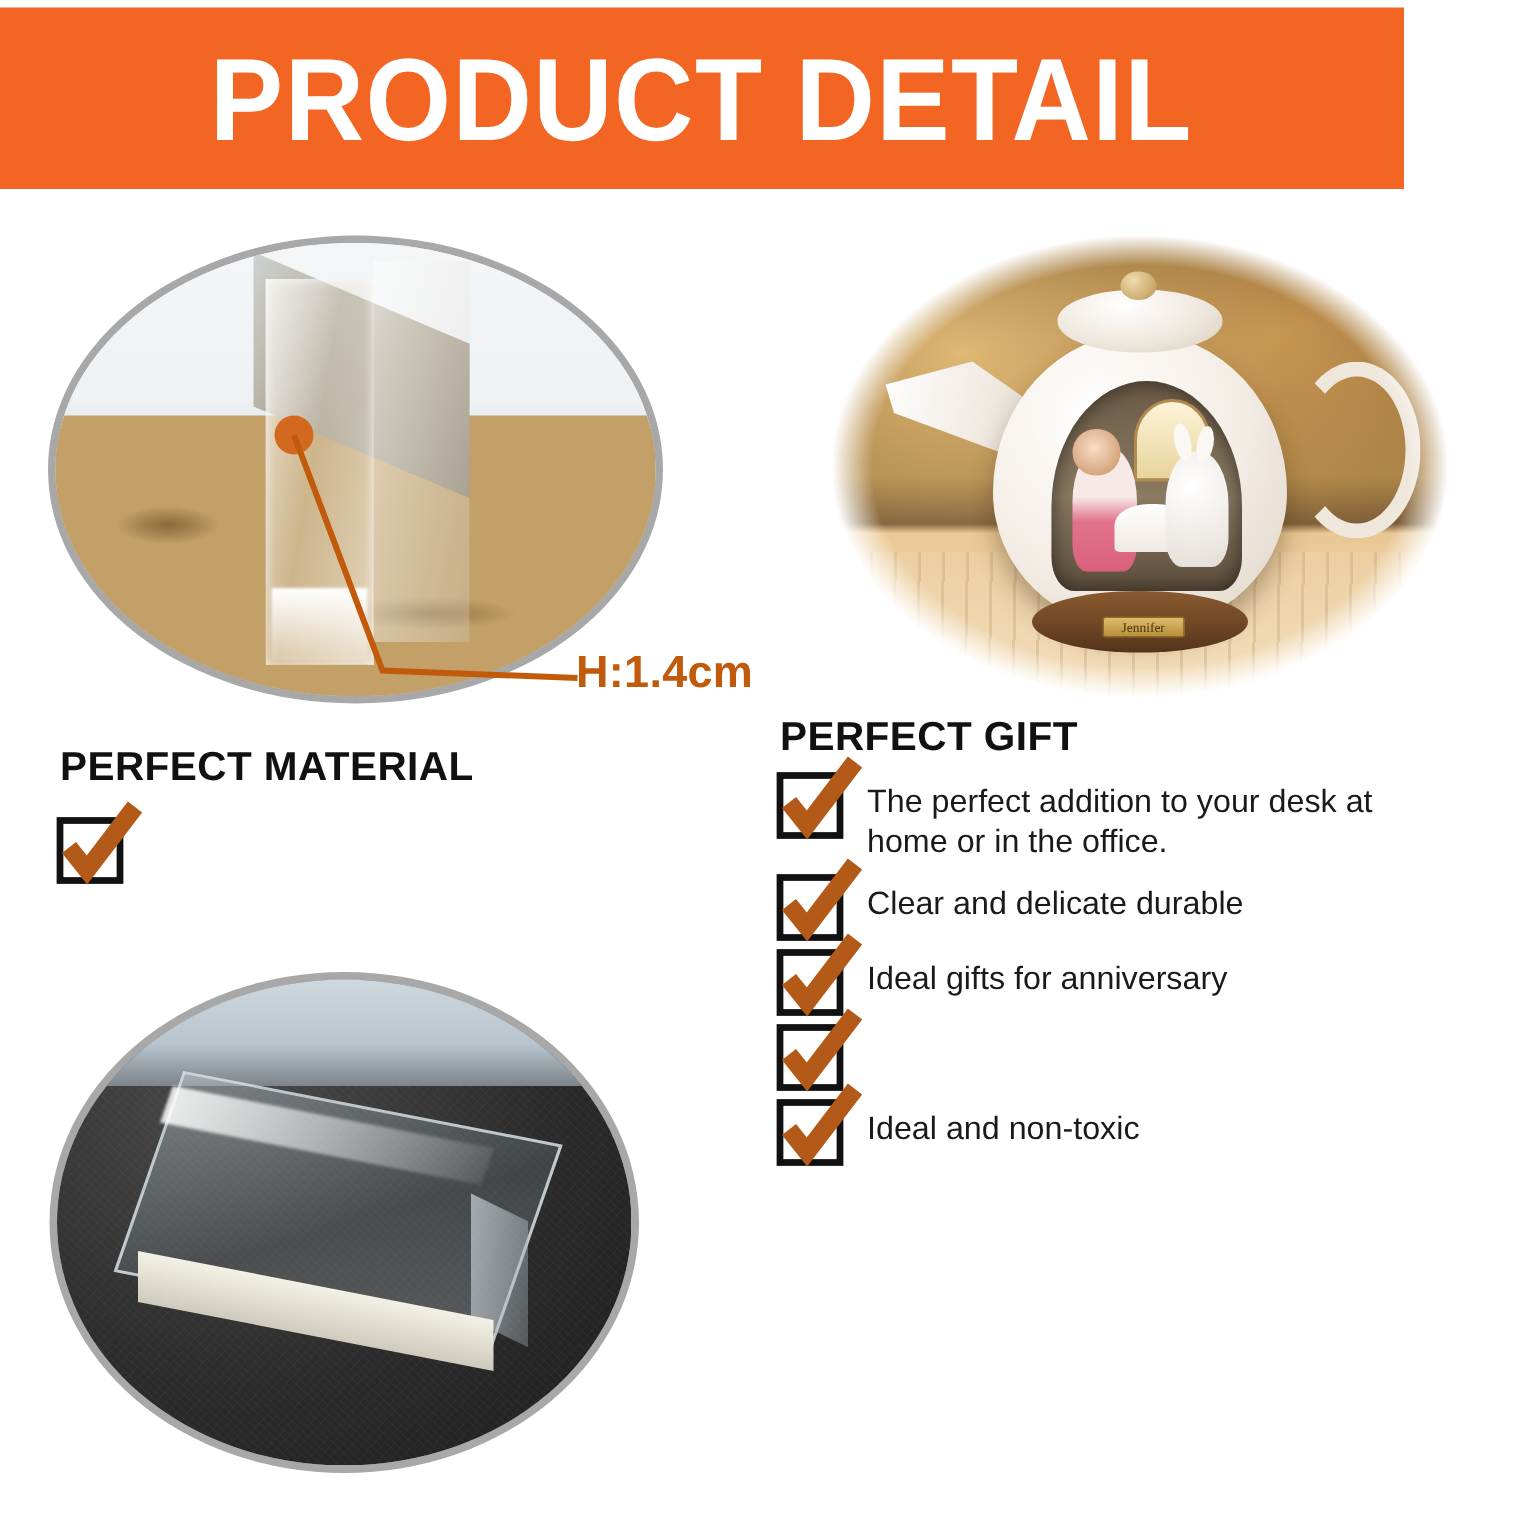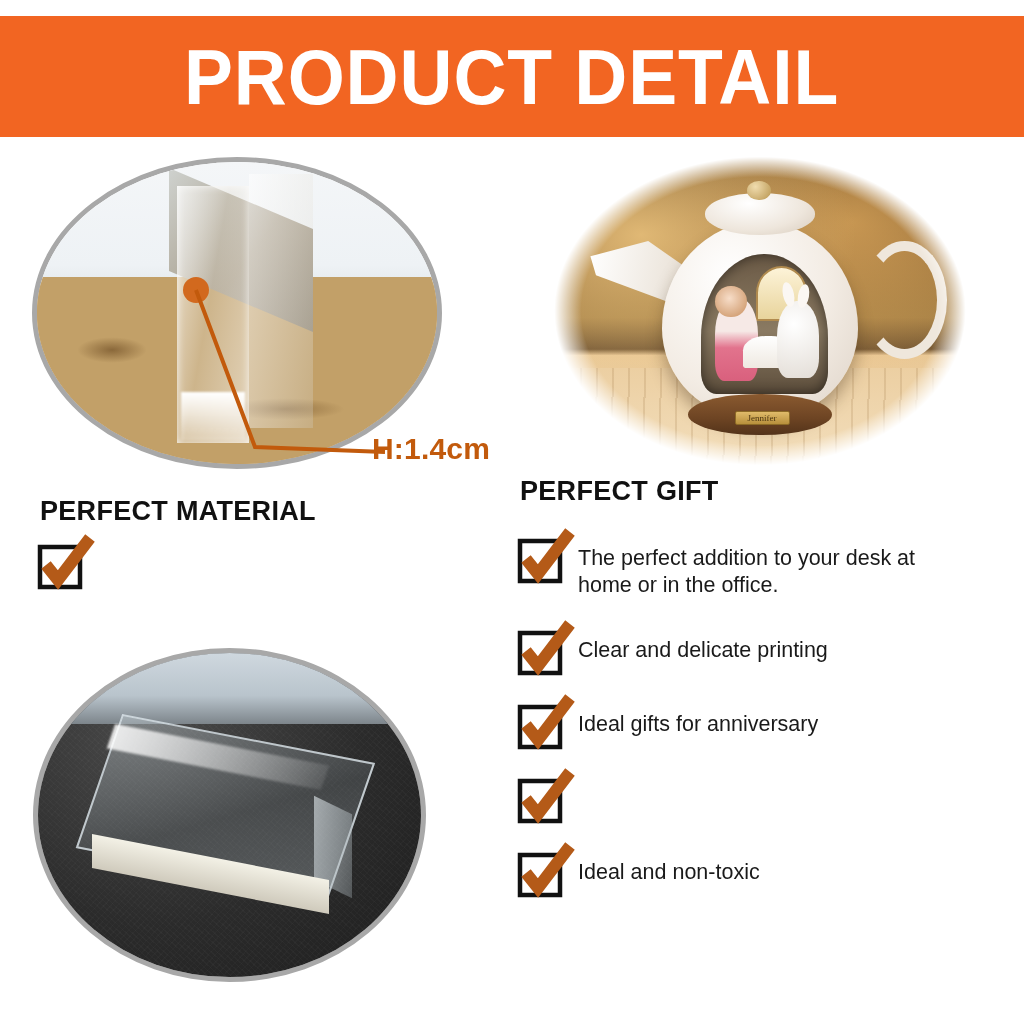--- a/index.html
+++ b/index.html
@@ -5,21 +5,21 @@
   html,body{margin:0;padding:0;}
   body{
     width:1024px;height:1024px;background:#ffffff;overflow:hidden;
     font-family:"Liberation Sans","DejaVu Sans",sans-serif;
     position:relative;
   }
   .page{position:relative;width:1024px;height:1024px;}
 
   
   .banner{
-    position:absolute;left:0;top:16px;width:1024px;height:121px;
+    position:absolute;left:0;top:5px;width:936px;height:121px;
     background:#F26522;display:flex;align-items:center;justify-content:center;
   }
   .banner-title{
     color:#ffffff;font-weight:700;font-size:78px;line-height:78px;
     letter-spacing:1px;transform:scaleX(.94);
     font-family:"Liberation Sans","DejaVu Sans",sans-serif;
     white-space:nowrap;
   }
 
   
@@ -48,21 +48,21 @@
      background:linear-gradient(120deg,#cfd2cf,#a59a86 55%,#8e8472);
      transform:skewY(23deg);transform-origin:left top;}
   .acr-side{position:absolute;left:53%;top:4%;width:16%;height:84%;
      background:linear-gradient(100deg,rgba(255,255,255,.55),rgba(210,205,192,.30));}
   .acr-hl{position:absolute;left:36%;top:76%;width:16%;height:16%;
      background:linear-gradient(#ffffff,rgba(255,255,255,.25));filter:blur(1px);}
 
   
   #size-annotation{position:absolute;left:0;top:0;width:1024px;height:1024px;pointer-events:none;}
   .size-label{
-    position:absolute;left:372px;top:432px;color:#C25A0C;font-weight:700;
+    position:absolute;left:384px;top:432px;color:#C25A0C;font-weight:700;
     font-size:30px;letter-spacing:.2px;
     font-family:"Liberation Sans","DejaVu Sans",sans-serif;
   }
 
   
   #photo-teapot{left:548px;top:152px;width:424px;height:318px;
      -webkit-mask-image:radial-gradient(ellipse 49% 49% at 50% 50%,#000 86%,transparent 99%);
      mask-image:radial-gradient(ellipse 49% 49% at 50% 50%,#000 86%,transparent 99%);}
   .tp-bg{position:absolute;inset:0;background:
      radial-gradient(ellipse at 22% 26%,rgba(255,214,140,.75),rgba(0,0,0,0) 46%),
@@ -148,21 +148,21 @@
   .feature{display:flex;align-items:flex-start;margin-top:18px;}
   .checkbox{position:relative;width:42px;height:42px;flex:0 0 42px;margin-right:16px;}
   .checkbox svg{position:absolute;left:-2px;top:-13px;width:58px;height:58px;overflow:visible;}
   .feature-text{
     font-size:21.5px;line-height:27px;color:#1a1a1a;padding-top:6px;
     font-family:"Liberation Sans","DejaVu Sans",sans-serif;
   }
   #acrylic-section{left:40px;top:496px;width:480px;}
   #acrylic-section .feature-text{white-space:nowrap;}
   #gift-section{left:520px;top:476px;width:452px;}
-  #gift-section .feature{margin-top:32px;}
+  #gift-section .feature{margin-top:8px;}
   #gift-section .feature-text{max-width:396px;}
 </style>
 </head>
 <body>
 
 <div class="page">
 
   <div class="banner">
     <div class="banner-title">PRODUCT DETAIL</div>
   </div>
@@ -244,21 +244,21 @@
       <div class="feature-text">The perfect addition to your desk at home or in the office.</div>
     </div>
 
     <div class="feature">
       <div class="checkbox">
         <svg viewBox="0 0 58 58">
           <rect x="2" y="15" width="40" height="40" fill="none" stroke="#111111" stroke-width="4.5"></rect>
           <path d="M8 33 L20 48 L52 6" fill="none" stroke="#B45A18" stroke-width="12"></path>
         </svg>
       </div>
-      <div class="feature-text">Clear and delicate printing</div>
+      <div class="feature-text">Clear and delicate durable</div>
     </div>
 
     <div class="feature">
       <div class="checkbox">
         <svg viewBox="0 0 58 58">
           <rect x="2" y="15" width="40" height="40" fill="none" stroke="#111111" stroke-width="4.5"></rect>
           <path d="M8 33 L20 48 L52 6" fill="none" stroke="#B45A18" stroke-width="12"></path>
         </svg>
       </div>
       <div class="feature-text">Ideal gifts for anniversary</div>

